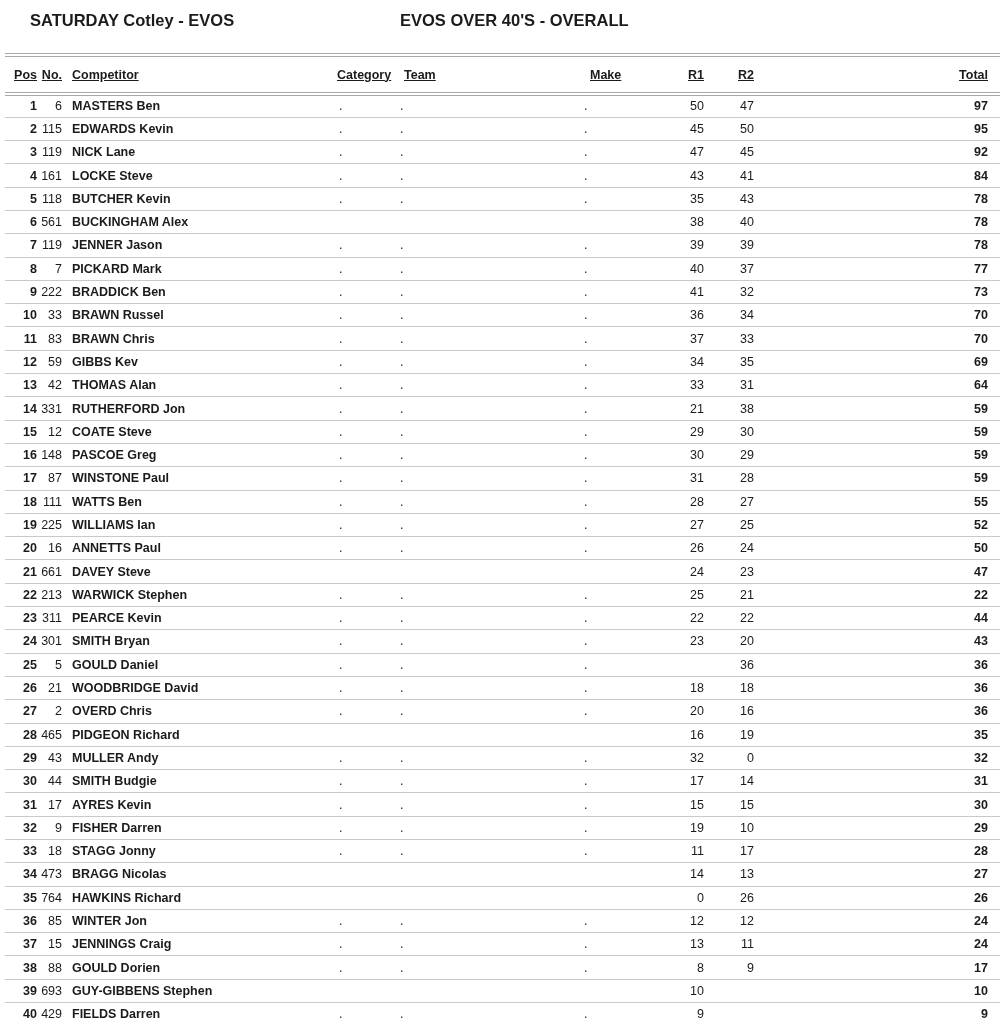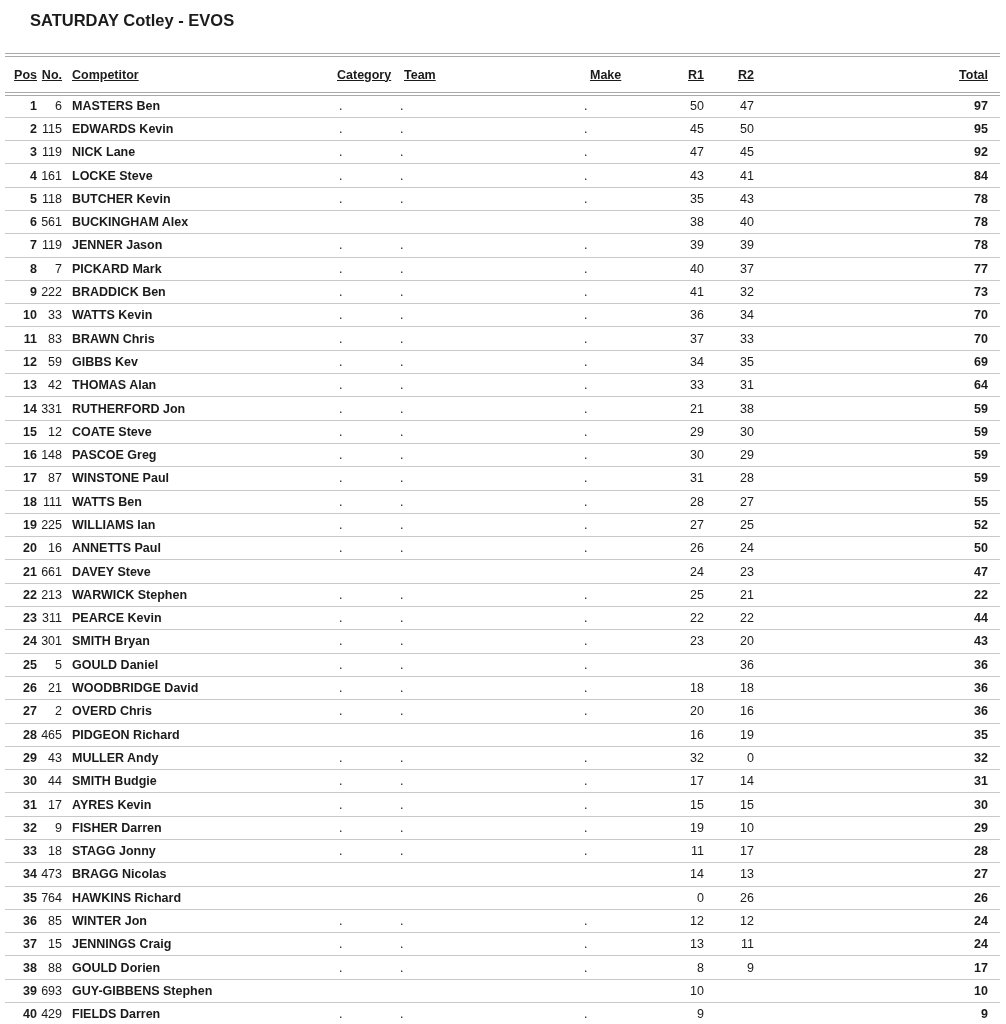--- a/index.html
+++ b/index.html
@@ -71,20 +71,21 @@
   td.c-team       { padding-left: 3px; }
   th.c-make       { padding-left: 8px; }
   td.c-make       { padding-left: 2px; }
   th.c-total, td.c-total { padding-right: 12px; }
 </style>
 </head>
 <body>
 
 <div class="page">
   <div class="title title-left">SATURDAY Cotley - EVOS</div>
+  <div class="title title-center">EVOS OVER 40'S - OVERALL</div>
 
   <table class="results">
     <colgroup>
       <col style="width:32px">
       <col style="width:25px">
       <col style="width:273px">
       <col style="width:62px">
       <col style="width:185px">
       <col style="width:83px">
       <col style="width:39px">
@@ -209,21 +210,21 @@
     <td class="al c-team">.</td>
     <td class="al c-make">.</td>
     <td class="ar c-r1">41</td>
     <td class="ar c-r2">32</td>
     <td class="ar b c-total">73</td>
   </tr>
 
   <tr>
     <td class="ar b c-pos">10</td>
     <td class="ar c-no">33</td>
-    <td class="al b c-competitor">WATTS Kevin</td>
+    <td class="al b c-competitor">BRAWN Russel</td>
     <td class="al c-category">.</td>
     <td class="al c-team">.</td>
     <td class="al c-make">.</td>
     <td class="ar c-r1">36</td>
     <td class="ar c-r2">34</td>
     <td class="ar b c-total">70</td>
   </tr>
 
   <tr>
     <td class="ar b c-pos">11</td>

